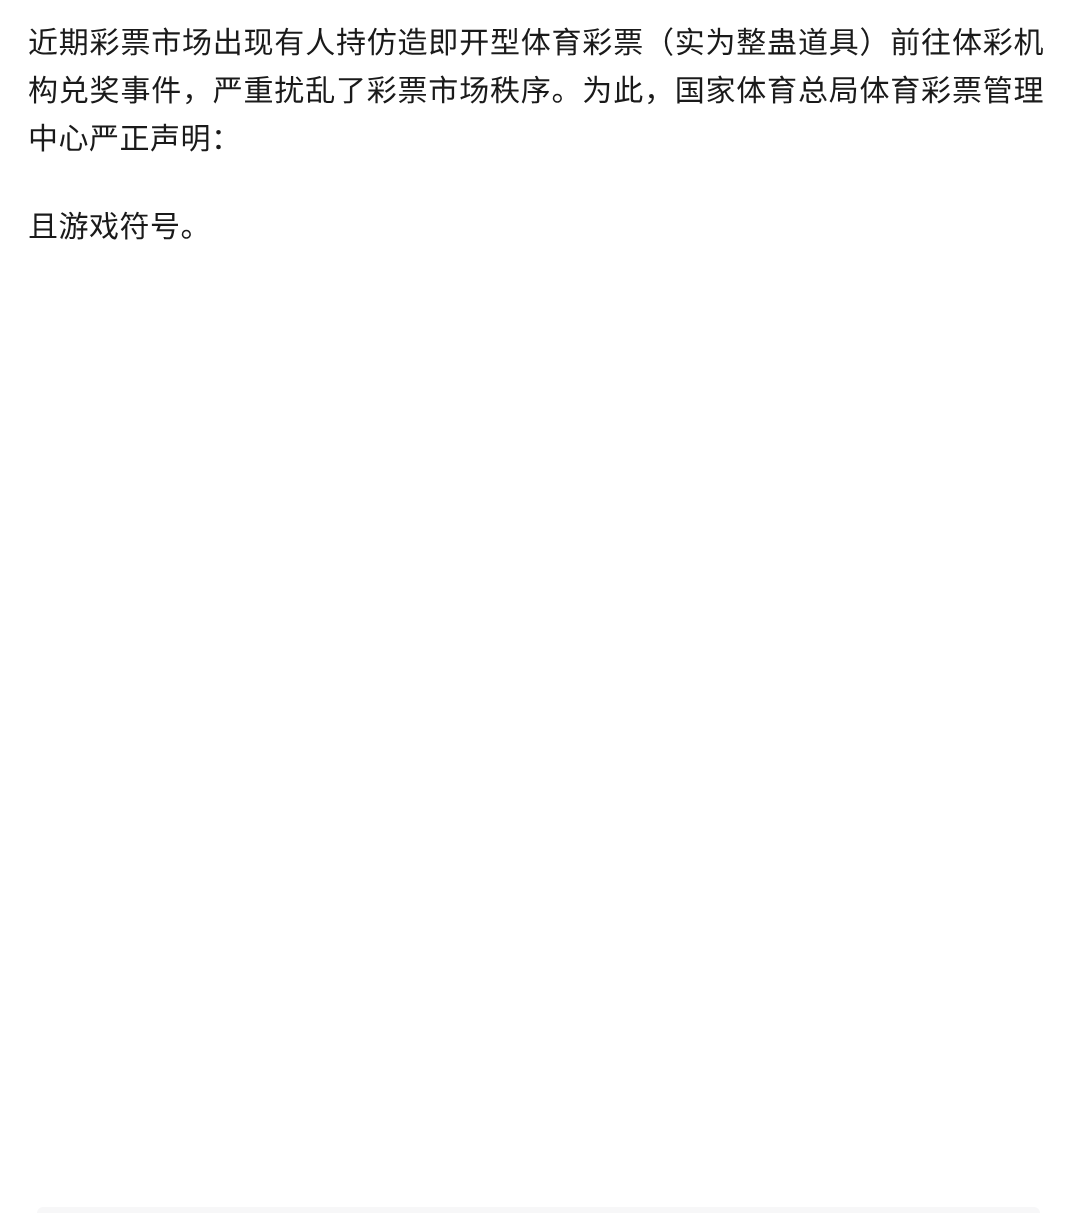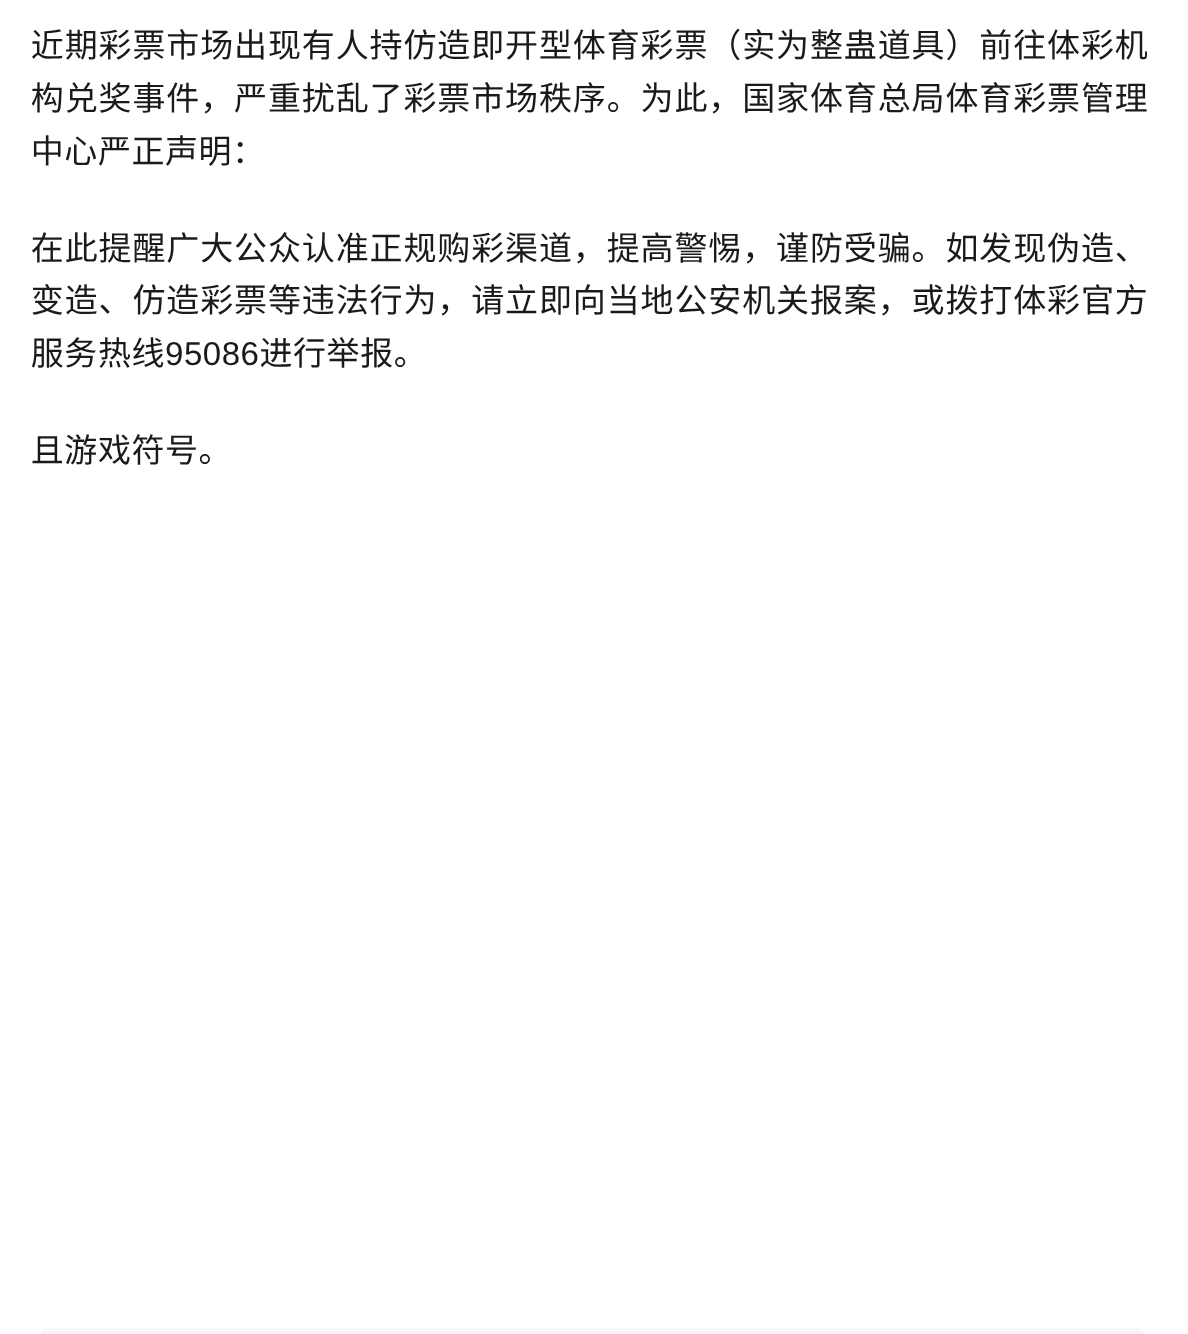--- a/index.html
+++ b/index.html
@@ -40,19 +40,18 @@
 </style>
 </head>
 <body>
 
 <div class="article">
   <p>近期彩票市场出现有人持仿造即开型体育彩票（实为整蛊道具）前往体彩机构兑奖事件，严重扰乱了彩票市场秩序。为此，国家体育总局体育彩票管理中心严正声明：</p>
 
 
 
 
-  <p>在此提醒广大公众认准正规购彩渠道，提高警惕，谨防受骗。如发现伪造、变造、仿造彩票等违法行为，请立即向当地公安机关报案，或拨打体彩官方服务热线95086进行举报。</p>
 
   <p>且游戏符号。</p>
 
 </div>
 
 <div class="next-card-edge"></div>
 
 </body></html>

